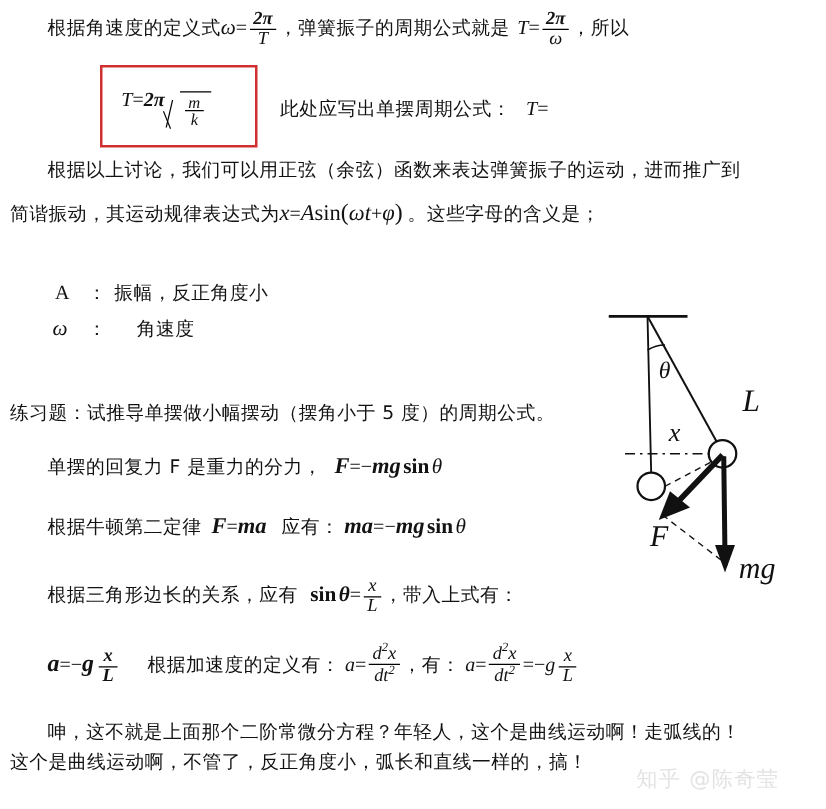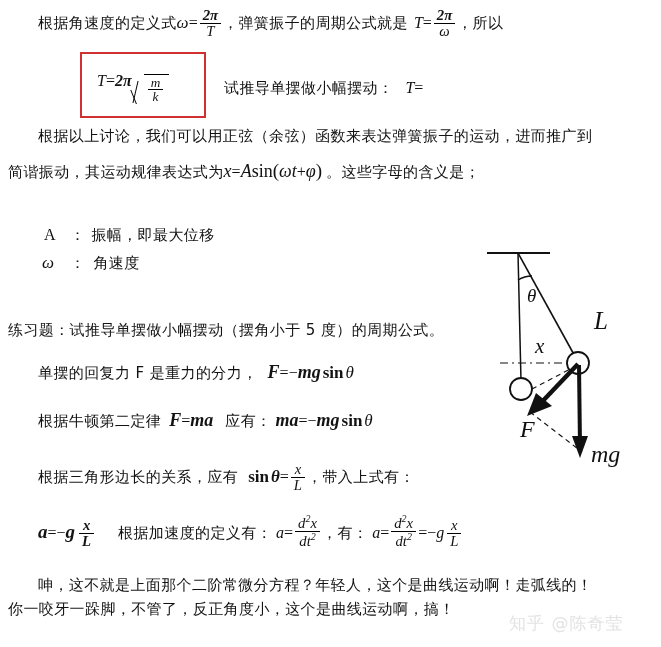--- a/index.html
+++ b/index.html
@@ -140,36 +140,36 @@
     <span class="cn">根据角速度的定义式</span><span class="math" style="font-size:17px;">ω</span><span class="math upr">=</span><span class="frac"><span class="num math b">2π</span><span class="den math">T</span></span><span class="cn">，弹簧振子的周期公式就是</span><span class="math" style="margin-left:6px;">T</span><span class="math upr">=</span><span class="frac"><span class="num math b">2π</span><span class="den math">ω</span></span><span class="cn">，所以</span>
   </div>
 
   <div class="redbox" style="left:80px; top:52px; width:126px; height:66px;"></div>
 
   <div class="line" style="left:97px; top:72px;">
     <span class="math">T</span><span class="math upr">=</span><span class="math b">2π</span><span class="sqrt"><span class="rad"><span class="frac sm"><span class="num math">m</span><span class="den math">k</span></span></span></span>
   </div>
 
   <div class="line" style="left:224px; top:79px;">
-    <span class="cn">试推导单摆做小幅摆动：</span><span class="math" style="margin-left:12px;">T</span><span class="math upr">=</span>
+    <span class="cn">此处应写出单摆周期公式：</span><span class="math" style="margin-left:12px;">T</span><span class="math upr">=</span>
   </div>
 
   <div class="line cn" style="left:38px; top:128px;">根据以上讨论，我们可以用正弦（余弦）函数来表达弹簧振子的运动，进而推广到</div>
 
   <div class="line" style="left:8px; top:160px;">
     <span class="cn">简谐振动，其运动规律表达式为</span><span class="math" style="font-size:18px;">x</span><span class="math upr">=</span><span class="math" style="font-size:18px;">A</span><span class="math upr" style="font-size:18px;">sin</span><span class="math upr" style="font-size:19px;">(</span><span class="math" style="font-size:18px;">ω</span><span class="math" style="font-size:18px;">t</span><span class="math upr">+</span><span class="math" style="font-size:18px;">φ</span><span class="math upr" style="font-size:19px;">)</span><span class="cn" style="margin-left:4px;">。这些字母的含义是；</span>
   </div>
 
 
   <div class="line" style="left:44px; top:226px;">
-    <span class="math upr" style="display:inline-block;width:26px;">A</span><span class="cn">：</span><span class="cn" style="margin-left:6px;">振幅，即最大位移</span>
+    <span class="math upr" style="display:inline-block;width:26px;">A</span><span class="cn">：</span><span class="cn" style="margin-left:6px;">振幅，反正角度小</span>
   </div>
 
   <div class="line" style="left:42px; top:253px;">
-    <span class="math" style="display:inline-block;width:28px;font-size:17px;">ω</span><span class="cn">：</span><span class="cn" style="margin-left:8px;">角速度</span>
+    <span class="math" style="display:inline-block;width:28px;font-size:17px;">ω</span><span class="cn">：</span><span class="cn" style="margin-left:24px;">角速度</span>
   </div>
 
 
   <div class="line cn" style="left:8px; top:322px;">练习题：试推导单摆做小幅摆动（摆角小于 5 度）的周期公式。</div>
 
   <div class="line" style="left:38px; top:362px;">
     <span class="cn">单摆的回复力 F 是重力的分力，</span><span class="math b" style="margin-left:10px;font-size:18px;">F</span><span class="math upr">=</span><span class="math upr">−</span><span class="math b" style="font-size:18px;">mg</span><span class="math upr b" style="font-size:17px;margin-left:2px;">sin</span><span class="math" style="font-size:17px;margin-left:2px;">θ</span>
   </div>
 
   <div class="line" style="left:38px; top:410px;">
@@ -178,21 +178,21 @@
 
   <div class="line" style="left:38px; top:462px;">
     <span class="cn">根据三角形边长的关系，应有</span><span class="math upr b" style="margin-left:10px;font-size:17px;">sin</span><span class="math b" style="font-size:17px;margin-left:2px;">θ</span><span class="math upr">=</span><span class="frac"><span class="num math">x</span><span class="den math">L</span></span><span class="cn">，带入上式有：</span>
   </div>
 
   <div class="line" style="left:38px; top:514px;">
     <span class="math b" style="font-size:19px;">a</span><span class="math upr">=</span><span class="math upr">−</span><span class="math b" style="font-size:19px;">g</span><span class="frac" style="margin-left:4px;"><span class="num math b">x</span><span class="den math b">L</span></span><span class="cn" style="margin-left:22px;">根据加速度的定义有：</span><span class="math" style="margin-left:4px;">a</span><span class="math upr">=</span><span class="frac"><span class="num math"><span>d</span><sup class="exp">2</sup><span>x</span></span><span class="den math"><span>dt</span><sup class="exp">2</sup></span></span><span class="cn">，有：</span><span class="math" style="margin-left:4px;">a</span><span class="math upr">=</span><span class="frac"><span class="num math"><span>d</span><sup class="exp">2</sup><span>x</span></span><span class="den math"><span>dt</span><sup class="exp">2</sup></span></span><span class="math upr">=</span><span class="math upr">−</span><span class="math">g</span><span class="frac" style="margin-left:3px;"><span class="num math">x</span><span class="den math">L</span></span>
   </div>
 
   <div class="line cn" style="left:38px; top:577px;">呻，这不就是上面那个二阶常微分方程？年轻人，这个是曲线运动啊！走弧线的！</div>
-  <div class="line cn" style="left:8px; top:601px;">你一咬牙一跺脚，不管了，反正角度小，这个是曲线运动啊，搞！</div>
+  <div class="line cn" style="left:8px; top:601px;">这个是曲线运动啊，不管了，反正角度小，弧长和直线一样的，搞！</div>
 
   <svg class="diagram" style="left:478px; top:236px;" width="183" height="236" viewBox="0 0 183 236">
 
     <line x1="9" y1="17" x2="72" y2="17" stroke="#111" stroke-width="2.2"></line>
 
     <line x1="40" y1="17" x2="43" y2="145" stroke="#111" stroke-width="1.5"></line>
 
     <path d="M 40 44 A 27 27 0 0 1 54 40" fill="none" stroke="#111" stroke-width="1.4"></path>
 
     <line x1="40" y1="17" x2="99" y2="124" stroke="#111" stroke-width="1.6"></line>

